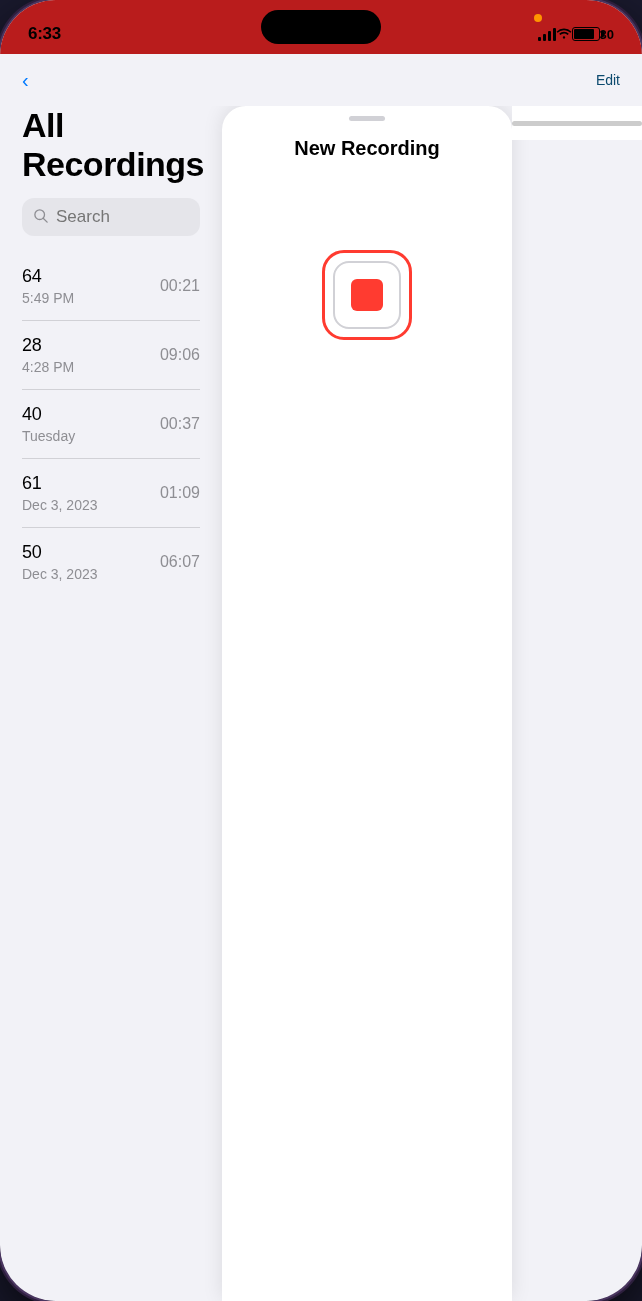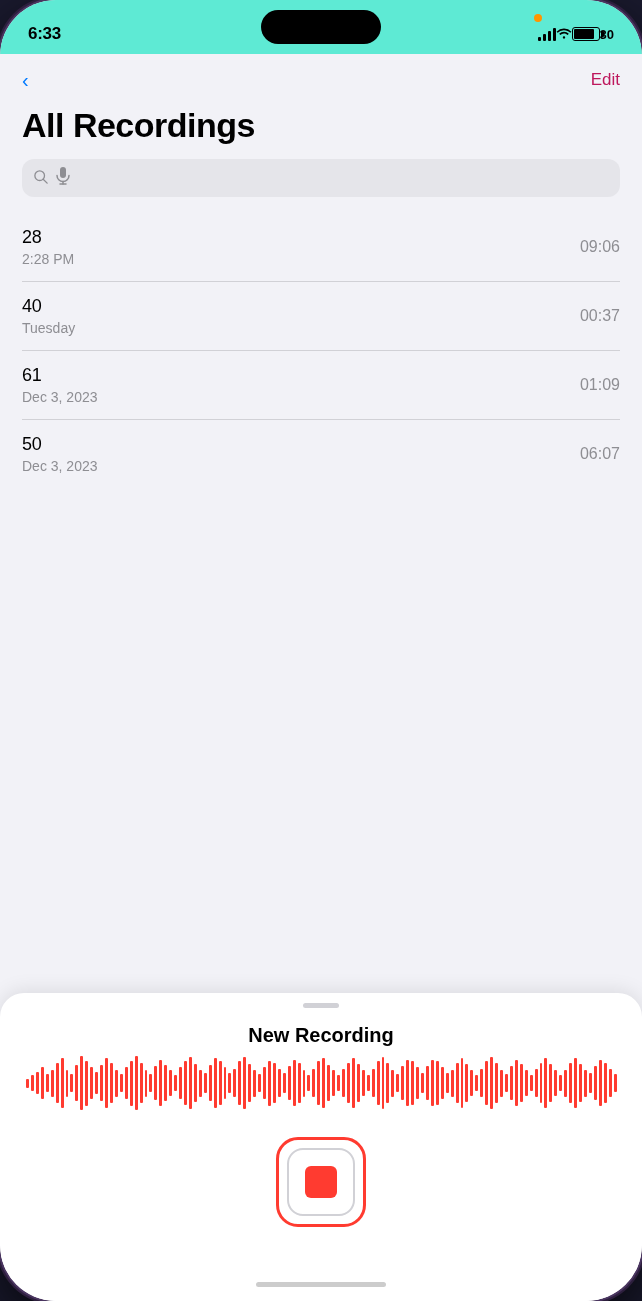--- a/index.html
+++ b/index.html
@@ -44,21 +44,21 @@
       background: #f2f2f7;
       border-radius: 54px;
       overflow: hidden;
       display: flex;
       flex-direction: column;
     }
 
     
     .status-bar {
       height: 54px;
-      background: #5eead4;
+      background: #b91c1c;
       display: flex;
       align-items: center;
       justify-content: space-between;
       padding: 14px 28px 0;
       position: relative;
       flex-shrink: 0;
     }
 
     .status-time {
       font-size: 17px;
@@ -162,31 +162,31 @@
     }
 
     .back-chevron {
       font-size: 20px;
       color: #007aff;
       font-weight: 300;
       line-height: 1;
     }
 
     .edit-btn {
-      color: #be185d;
-      font-size: 17px;
+      color: #0c4a6e;
+      font-size: 14px;
       cursor: pointer;
     }
 
     
     .content {
       flex: 1;
       overflow: hidden;
       display: flex;
-      flex-direction: column;
+      flex-direction: row;
     }
 
     .recordings-list {
       flex: 1;
       overflow-y: auto;
       padding: 0 22px;
     }
 
     .page-title {
       font-size: 34px;
@@ -426,35 +426,43 @@
 
         <h1 class="page-title">All Recordings</h1>
 
         <div class="search-bar">
           <span class="search-icon">
             <svg width="14" height="14" viewBox="0 0 16 16" fill="none">
               <circle cx="6.5" cy="6.5" r="5.5" stroke="#8e8e93" stroke-width="1.5"></circle>
               <line x1="10.5" y1="10.5" x2="15" y2="15" stroke="#8e8e93" stroke-width="1.5" stroke-linecap="round"></line>
             </svg>
           </span>
+          <input class="search-input" type="text" readonly="" placeholder="Search" style="">
           <span class="mic-icon">
             <svg width="14" height="18" viewBox="0 0 14 18" fill="none">
               <rect x="4" y="0" width="6" height="11" rx="3" fill="#8e8e93"></rect>
               <path d="M1 8.5a6 6 0 0 0 12 0" stroke="#8e8e93" stroke-width="1.5" fill="none" stroke-linecap="round"></path>
               <line x1="7" y1="14.5" x2="7" y2="17" stroke="#8e8e93" stroke-width="1.5" stroke-linecap="round"></line>
               <line x1="4" y1="17" x2="10" y2="17" stroke="#8e8e93" stroke-width="1.5" stroke-linecap="round"></line>
             </svg>
           </span>
         </div>
 
         <div id="recordings-container">
+        <div class="recording-item">
+      <div class="recording-info">
+        <span class="recording-name">64</span>
+        <span class="recording-date">5:49 PM</span>
+      </div>
+      <span class="recording-duration">00:21</span>
+    </div>
             <div class="recording-item">
       <div class="recording-info">
         <span class="recording-name">28</span>
-        <span class="recording-date">2:28 PM</span>
+        <span class="recording-date">4:28 PM</span>
       </div>
       <span class="recording-duration">09:06</span>
     </div>
             <div class="recording-item">
       <div class="recording-info">
         <span class="recording-name">40</span>
         <span class="recording-date">Tuesday</span>
       </div>
       <span class="recording-duration">00:37</span>
     </div>

